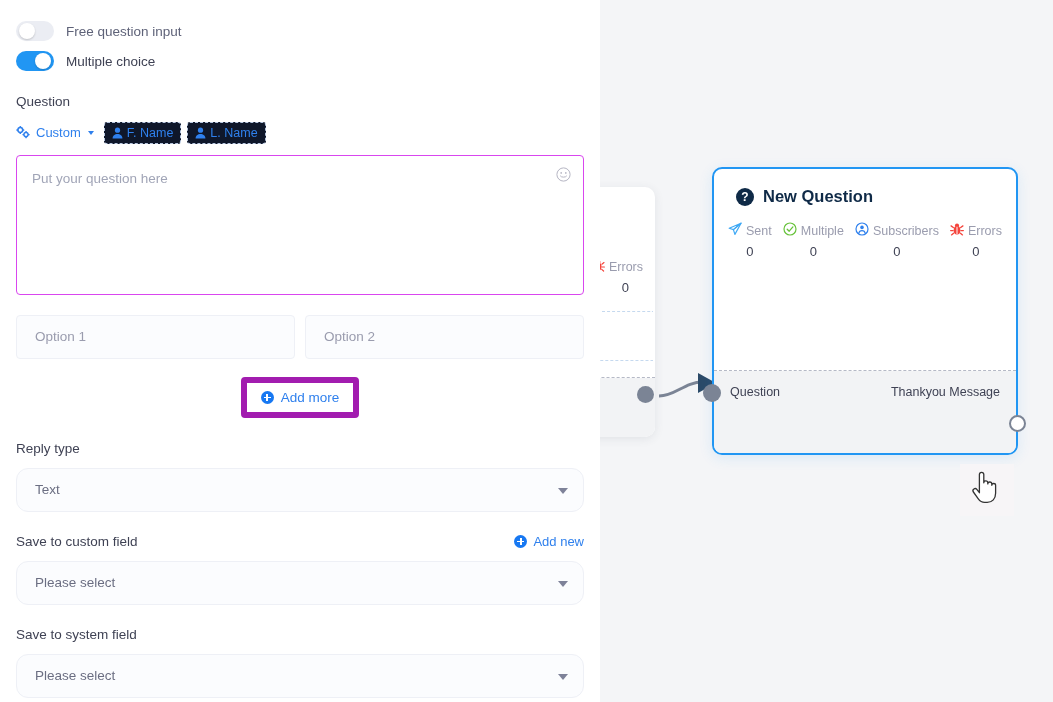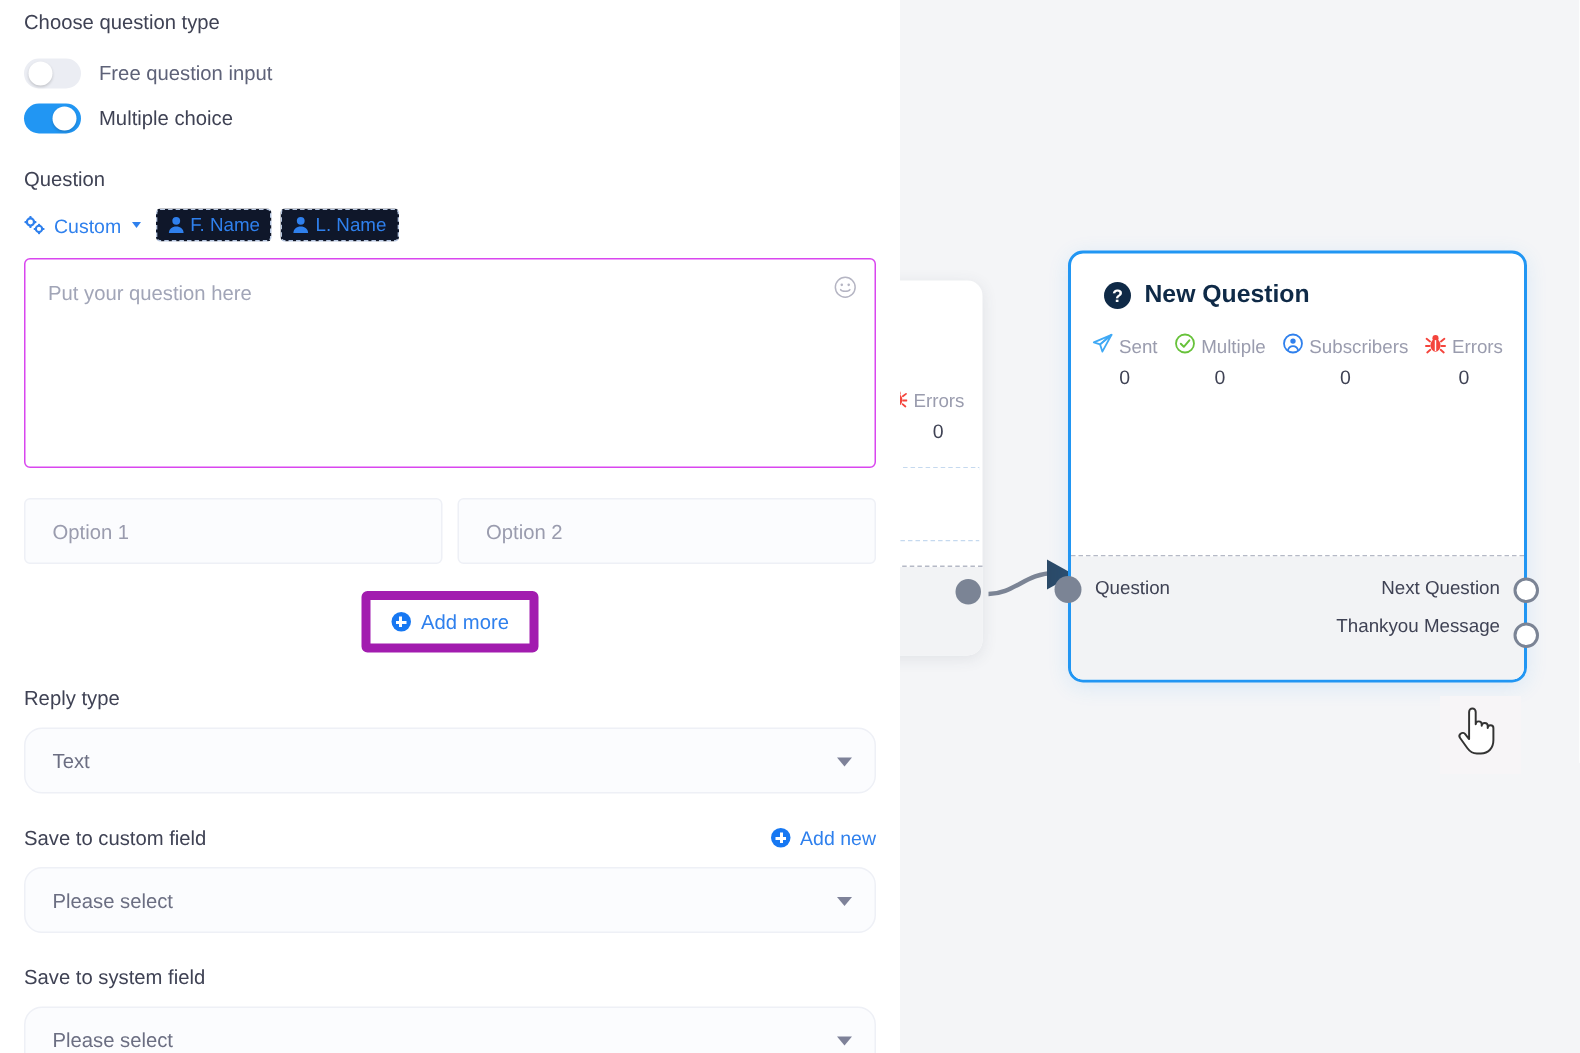--- a/index.html
+++ b/index.html
@@ -256,21 +256,20 @@
 </style>
 </head>
 <body>
 
 <div id="app">
 
   <div id="form-panel">
     <div id="form-inner">
 
       <div style="height:4px"></div>
-      <div class="section-label" id="choose-label">Choose question type</div>
 
       <div class="toggle-row" style="margin-top:17px;">
         <div class="toggle off">
           <div class="knob"></div>
         </div>
         <span class="toggle-label">Free question input</span>
       </div>
 
       <div class="toggle-row" style="margin-top:10px;">
         <div class="toggle on">
@@ -487,24 +486,20 @@
       <div id="cursor">
         <svg width="28" height="34" viewBox="0 0 28 34">
           <path d="M9.4 17.5V4.6c0-1.3 1-2.3 2.2-2.3s2.2 1 2.2 2.3v8.2c0-1.1.9-1.9 2-1.9s2 .8 2 1.9v1.1c0-1.1.9-1.9 2-1.9s2 .8 2 1.9v1.4c0-1 .8-1.8 1.9-1.8s1.9.8 1.9 1.8v8c0 5.4-3.3 9-8.4 9h-2.6c-3 0-4.7-1.3-6.3-3.5L3.4 22c-.7-1-.5-2.3.5-3 .9-.7 2.2-.5 2.9.4l2.6 3.3z" fill="#ffffff" stroke="#333333" stroke-width="1.3" stroke-linejoin="round"></path>
         </svg>
       </div>
 
       <div class="node-divider"></div>
 
       <div class="node-footer">
         <div class="port-row">
-          <span class="name">Next Question</span>
-          <span class="port-circle" style="top:14px;"></span>
-        </div>
-        <div class="port-row">
           <span class="name">Thankyou Message</span>
           <span class="port-circle" style="top:44px;"></span>
         </div>
       </div>
 
       <div class="in-port-label">Question</div>
       <div class="port-in-dot"></div>
     </div>
 
   </div>

